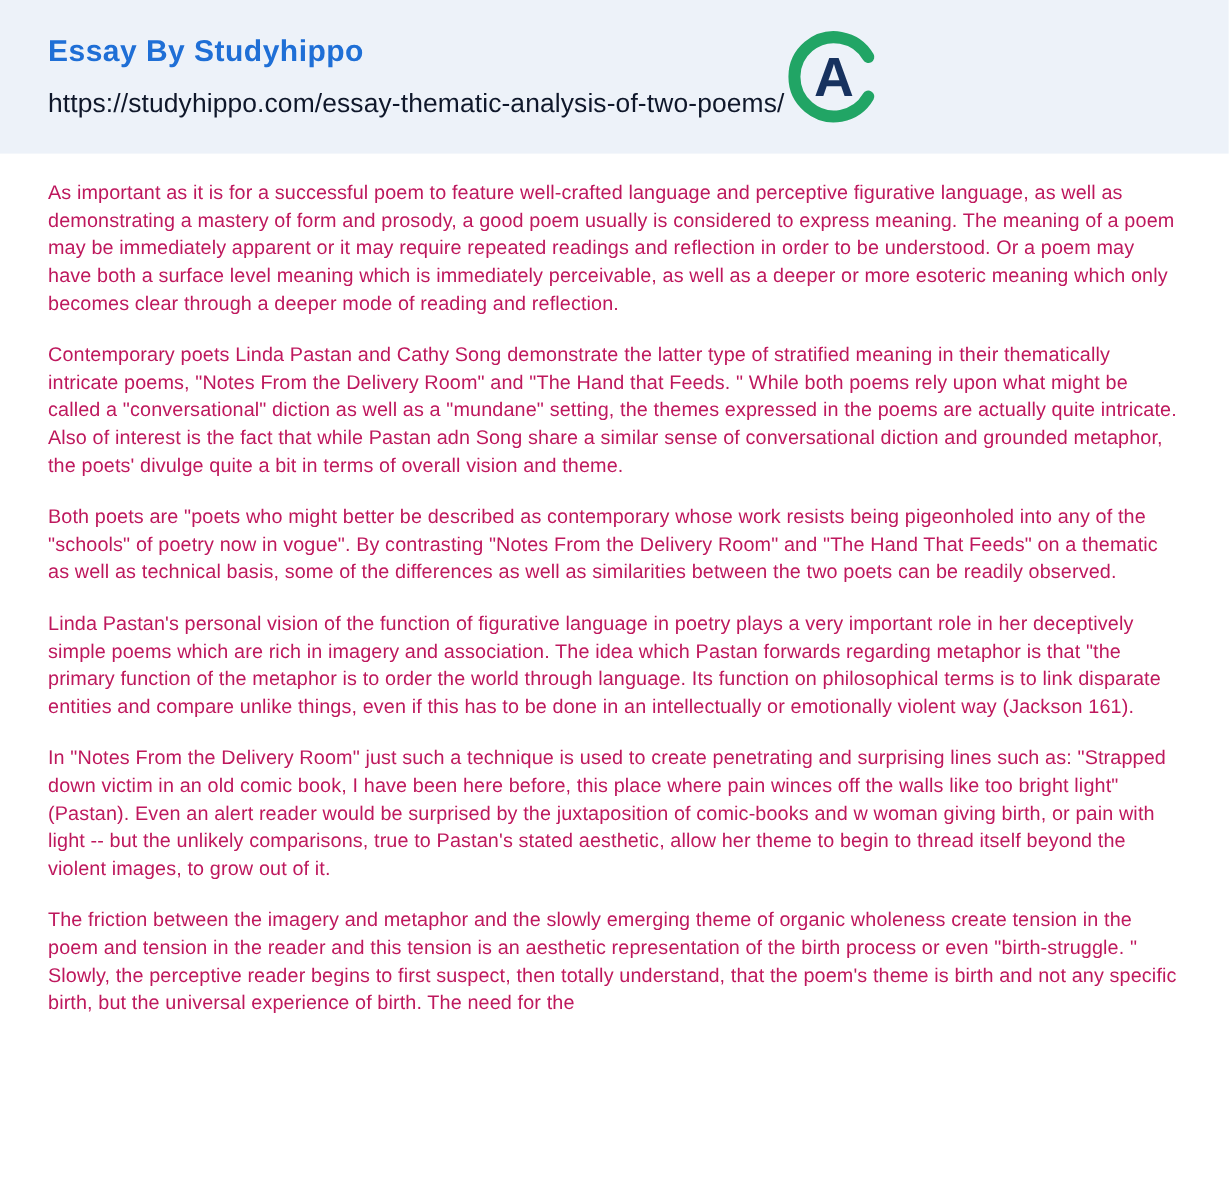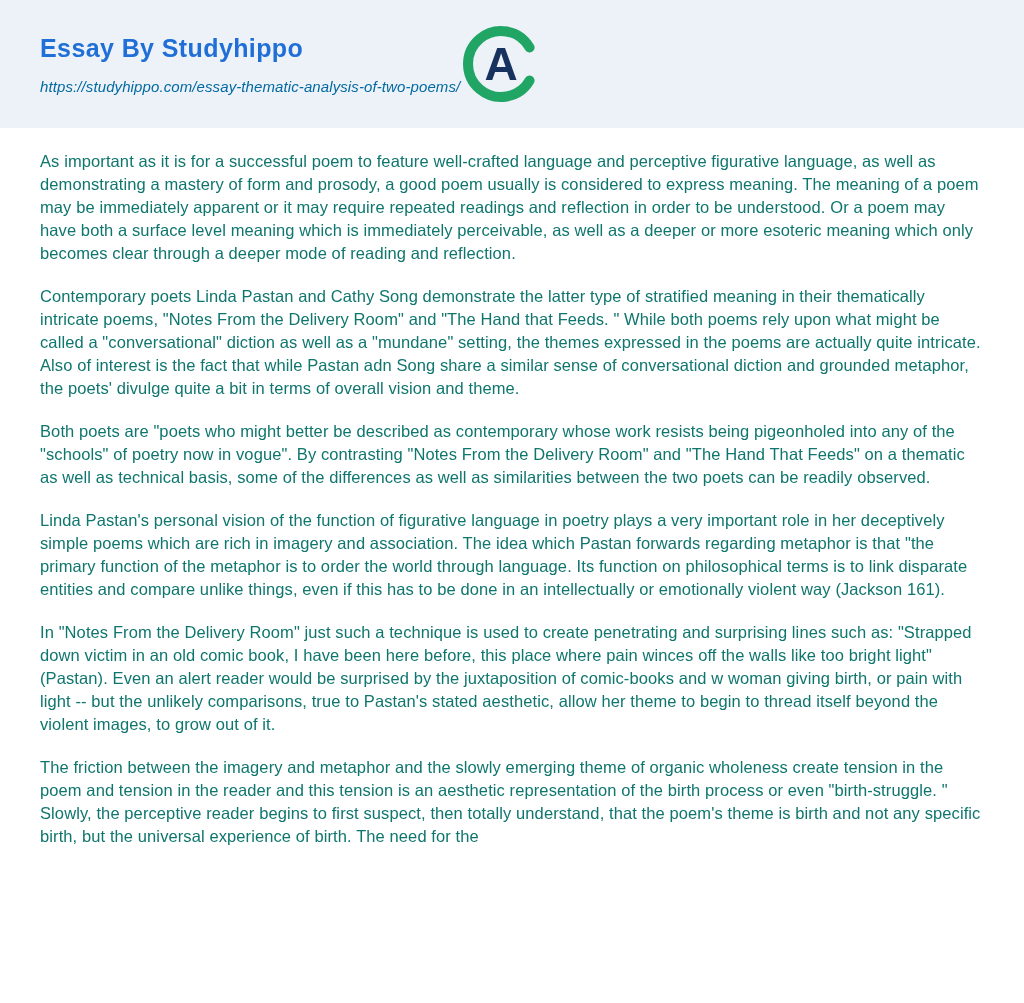--- a/index.html
+++ b/index.html
@@ -22,42 +22,41 @@
   }
   .header-text { display: flex; flex-direction: column; }
   .brand {
     color: #1f6fd6;
     font-size: 25px;
     font-weight: 800;
     letter-spacing: 0.4px;
     margin-bottom: 15px;
   }
   .url {
-    color: #0369a1;
-    font-size: 15px;
+    color: #0f172a;
+    font-size: 22px;
     text-decoration: none;
     letter-spacing: 0.1px;
-    font-style: italic;
   }
   .logo { width: 82px; height: 82px; flex: 0 0 auto; }
   .logo svg { display: block; }
 
   .content { padding: 22px 40px 0 40px; }
   .essay-title {
     font-size: 35px;
     font-weight: 800;
     color: #14172a;
     letter-spacing: 0.2px;
     line-height: 40px;
     margin-bottom: 12px;
   }
   .essay-paragraph {
     font-size: 16.5px;
     line-height: 23px;
-    color: #0f766e;
+    color: #be185d;
     letter-spacing: 0.1px;
     margin-bottom: 20px;
     max-width: 946px;
   }
 </style>
 </head>
 <body>
 
 <div class="page">
 

